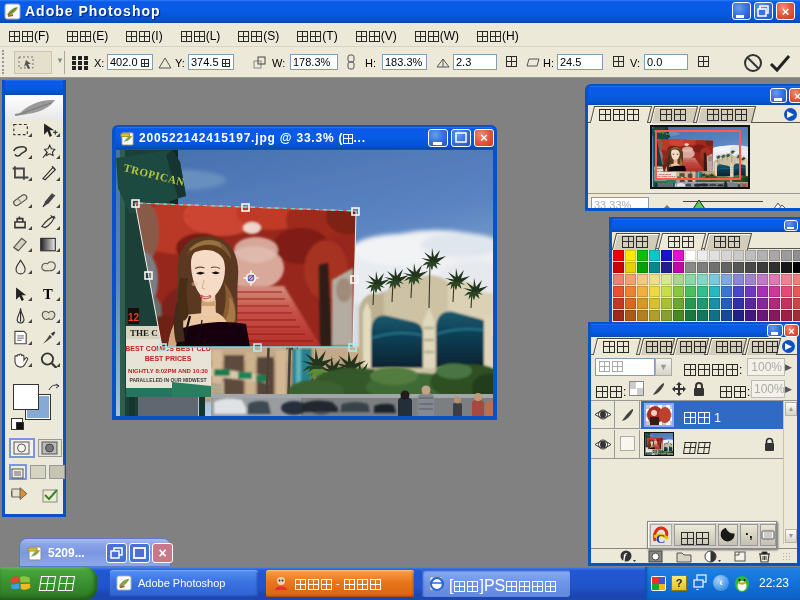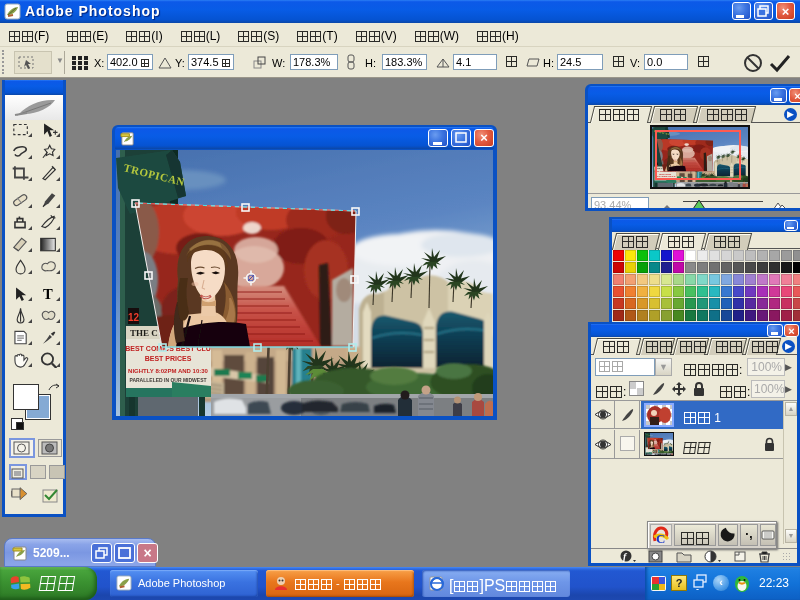--- a/index.html
+++ b/index.html
@@ -87,21 +87,21 @@
   <svg class="abs" style="left:346px;top:7px" width="10" height="17">
       <rect x="2" y="1" width="6" height="7" rx="2" fill="none" stroke="#555"></rect>
       <rect x="2" y="8" width="6" height="7" rx="2" fill="none" stroke="#555"></rect>
     </svg>
   <span class="abs lbl" style="left:365px;top:10px">H:</span>
   <div class="abs field" style="left:382px;top:7px;width:45px;height:16px">183.3%</div>
   <svg class="abs" style="left:436px;top:10px" width="15" height="12">
       <path d="M7 2 L13 10 L1 10 Z" fill="none" stroke="#555"></path>
       <path d="M7 2 L7 10" stroke="#555"></path>
     </svg>
-  <div class="abs field" style="left:453px;top:7px;width:44px;height:16px">4.1</div>
+  <div class="abs field" style="left:453px;top:7px;width:44px;height:16px">2.3</div>
   <span class="abs g g11" style="left:505px;top:9px"></span>
   <svg class="abs" style="left:525px;top:11px" width="16" height="9">
       <path d="M4 1 L14 1 L12 8 L2 8 Z" fill="none" stroke="#555"></path>
     </svg>
   <span class="abs lbl" style="left:543px;top:10px">H:</span>
   <div class="abs field" style="left:557px;top:7px;width:46px;height:16px">24.5</div>
   <span class="abs g g11" style="left:612px;top:9px"></span>
   <span class="abs lbl" style="left:630px;top:10px">V:</span>
   <div class="abs field" style="left:644px;top:7px;width:44px;height:16px">0.0</div>
   <span class="abs g g11" style="left:697px;top:9px"></span>
@@ -212,20 +212,21 @@
       </svg></div>
 </div>
 
 <div class="abs" style="left:112px;top:125px;width:385px;height:295px;background:#0a51c3;border-radius:6px 6px 0 0">
   <div class="abs tbar" style="left:3px;top:2px;width:379px;height:22px;border-radius:4px 4px 0 0">
     <svg class="abs" style="left:5px;top:3px" width="16" height="16" viewBox="0 0 17 17">
         <rect x="2" y="3" width="12" height="13" rx="1" fill="#fff" stroke="#888"></rect>
         <path d="M4 13 C6 9 9 6 13 6 C12 9 8 12 6 12 Z" fill="#8aa04a"></path>
         <path d="M1 4 h9 v3 h-9 Z" fill="#d8c840" stroke="#a09020"></path>
       </svg>
+    <span class="abs" style="left:24px;top:4px;color:#fff;font-size:12px;font-weight:bold;white-space:nowrap;letter-spacing:0.8px">200522142415197.jpg @ 33.3% (<span class="gw" style="width:10px;height:10px"></span>...</span>
     <div class="xpbtn bmin" style="left:313px;top:2px;width:20px;height:18px">
         <div class="abs" style="left:4px;top:12px;width:9px;height:3px;background:#fff"></div>
       </div>
     <div class="xpbtn bmax" style="left:336px;top:2px;width:20px;height:18px"><svg width="18" height="16">
           <rect x="4" y="3" width="10" height="9" fill="none" stroke="#fff" stroke-width="1.5"></rect>
         </svg></div>
     <div class="xpbtn bclose" style="left:359px;top:2px;width:20px;height:18px;font-size:13px;font-weight:bold;line-height:16px">×</div>
   </div>
   <div class="abs" style="left:4px;top:25px;width:377px;height:266px;overflow:hidden" id="photo">
   <svg width="377" height="266" viewBox="0 0 377 266">
@@ -531,21 +532,21 @@
       <span class="tablbl" style="left:118px"><span class="g g12"></span><span class="g g12"></span><span class="g g12"></span></span>
       <div class="abs" style="left:196px;top:3px;width:13px;height:13px;border-radius:7px;background:#0a51c3;color:#fff;font-size:9px;text-align:center;line-height:13px">▶</div>
     </div>
     <div class="abs" style="left:62px;top:20px;width:100px;height:64px;border:2px solid #111" id="navthumb">
       <svg width="96" height="60" viewBox="0 0 377 266" preserveAspectRatio="none">
           <use href="#scene"></use>
         </svg>
       <div class="abs" style="left:3px;top:3px;width:86px;height:50px;border:2px solid #ff5a50"></div>
     </div>
     <div class="abs" style="left:0;top:88px;width:212px;height:15px;border-top:1px solid #999">
-      <div class="abs field" style="left:3px;top:3px;width:58px;height:16px;color:#aaa">93.44%</div>
+      <div class="abs field" style="left:3px;top:3px;width:58px;height:16px;color:#aaa">33.33%</div>
       <svg class="abs" style="left:72px;top:8px" width="16" height="9">
           <path d="M2 8 L7 3 L12 8 Z" fill="#777"></path>
           <path d="M1 8 h14" stroke="#555"></path>
         </svg>
       <div class="abs" style="left:95px;top:7px;width:80px;height:1px;background:#444"></div>
       <svg class="abs" style="left:103px;top:4px" width="16" height="12">
           <path d="M8 2 L14 11 L2 11 Z" fill="#5bc85b" stroke="#222"></path>
         </svg>
       <svg class="abs" style="left:180px;top:5px" width="20" height="12">
           <path d="M5 11 L10 4 L15 11 Z" fill="#fff" stroke="#555"></path>
@@ -810,21 +811,21 @@
         </svg>
       <svg class="abs" style="left:167px;top:1px" width="13" height="13">
           <path d="M2 4 h9 l-1 8 h-7 Z" fill="none" stroke="#444" stroke-width="1.2"></path>
           <path d="M1 4 h11 M4 4 v-2 h5 v2 M5 6 v4 M6.5 6 v4 M8 6 v4" stroke="#444"></path>
         </svg>
       <div class="abs" style="left:191px;top:3px;width:9px;height:9px;background:radial-gradient(#aaa 1px,transparent 1px);background-size:3px 3px"></div>
     </div>
   </div>
 </div>
 
-<div class="abs" style="left:4px;top:538px;width:152px;height:29px;border-radius:8px 8px 0 0;background:linear-gradient(180deg,#a8bcf0 0%,#8aa4e8 20%,#7b97e2 50%,#8aa4e8 90%);border:1px solid #5a7ac8">
+<div class="abs" style="left:19px;top:538px;width:152px;height:29px;border-radius:8px 8px 0 0;background:linear-gradient(180deg,#a8bcf0 0%,#8aa4e8 20%,#7b97e2 50%,#8aa4e8 90%);border:1px solid #5a7ac8">
   <svg class="abs" style="left:7px;top:5px" width="17" height="17" viewBox="0 0 17 17">
       <rect x="2" y="3" width="12" height="13" rx="1" fill="#fff" stroke="#888"></rect>
       <path d="M4 13 C6 9 9 6 13 6 C12 9 8 12 6 12 Z" fill="#8aa04a"></path>
       <path d="M1 4 h9 v3 h-9 Z" fill="#d8c840" stroke="#a09020"></path>
     </svg>
   <span class="abs" style="left:28px;top:7px;color:#fff;font-size:12px;font-weight:bold">5209...</span>
   <div class="abs" style="left:86px;top:4px;width:21px;height:20px;border-radius:3px;border:1px solid #fff;background:#4a70d8"><svg width="19" height="18">
         <rect x="7" y="4" width="8" height="7" fill="none" stroke="#fff" stroke-width="1.5"></rect>
         <rect x="4" y="7" width="8" height="7" fill="#4a70d8" stroke="#fff" stroke-width="1.5"></rect>
       </svg></div>

